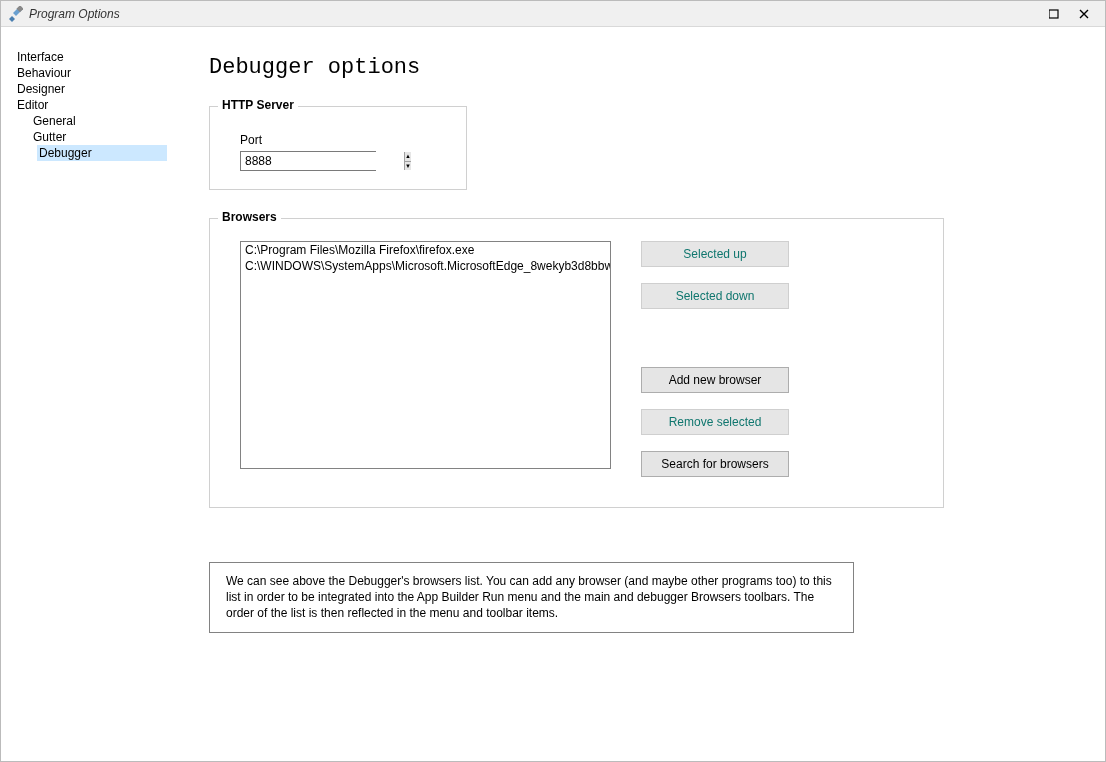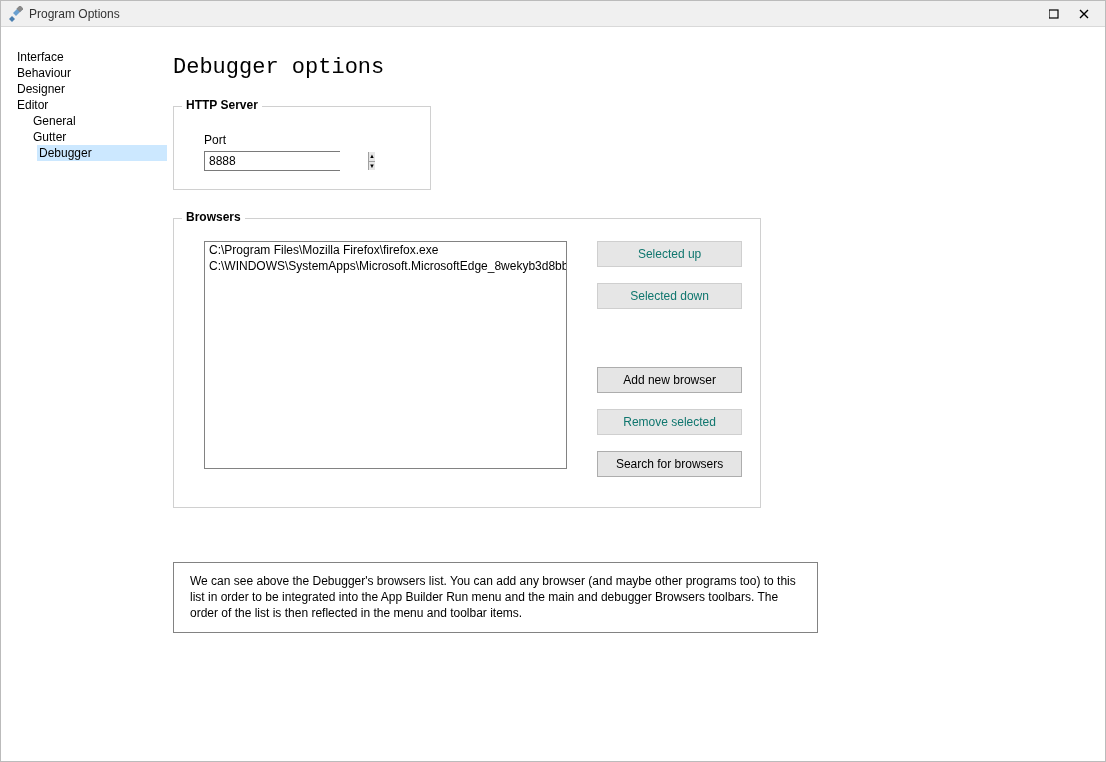--- a/index.html
+++ b/index.html
@@ -20,30 +20,31 @@
   display: flex;
   align-items: center;
   padding: 0 6px;
   border-bottom: 1px solid #d9d9d9;
 }
 .titlebar .icon {
   width: 16px; height: 16px;
   margin-right: 6px;
   color: #3a6ea5;
 }
-.titlebar .title { flex: 0 0 auto; color: #333; }
+.titlebar .title { flex: 0 0 auto; color: #333; font-style: italic; }
 .titlebar .spacer { flex: 1; }
 .winbtn {
   width: 30px; height: 26px;
   display: flex; align-items: center; justify-content: center;
   color: #222;
 }
 .content {
   display: flex;
   height: calc(100% - 26px);
+  gap: 36px;
 }
 .sidebar {
   width: 152px;
   padding: 22px 0 0 14px;
 }
 .side-item {
   height: 16px;
   line-height: 16px;
   padding-left: 2px;
   cursor: default;
@@ -106,21 +107,21 @@
   flex: 1;
   background: #e6e6e6;
   display: flex; align-items: center; justify-content: center;
   font-size: 6px;
   line-height: 1;
   border-bottom: 1px solid #a0a0a0;
   cursor: pointer;
 }
 .spinbox .sbtn:last-child { border-bottom: none; }
 .group-browsers {
-  width: 588px;
+  width: 735px;
   padding: 22px 18px 30px 30px;
 }
 .browsers-row {
   display: flex;
   gap: 30px;
 }
 .listbox {
   border: 1px solid #828282;
   width: 371px;
   height: 228px;

